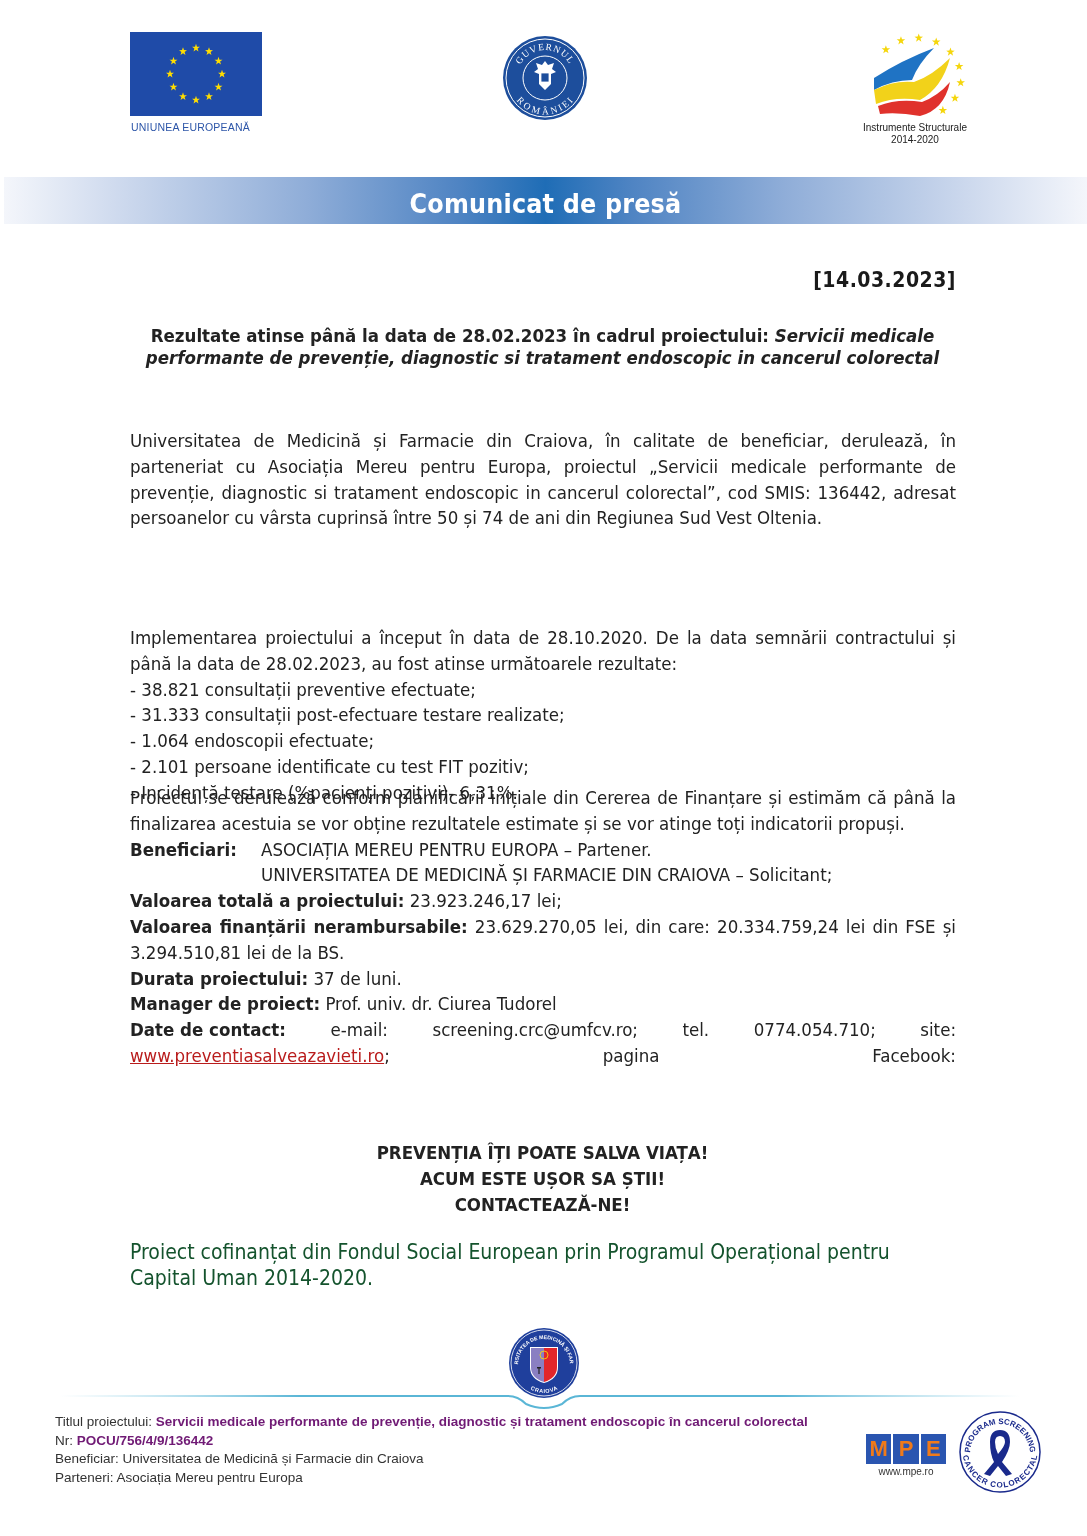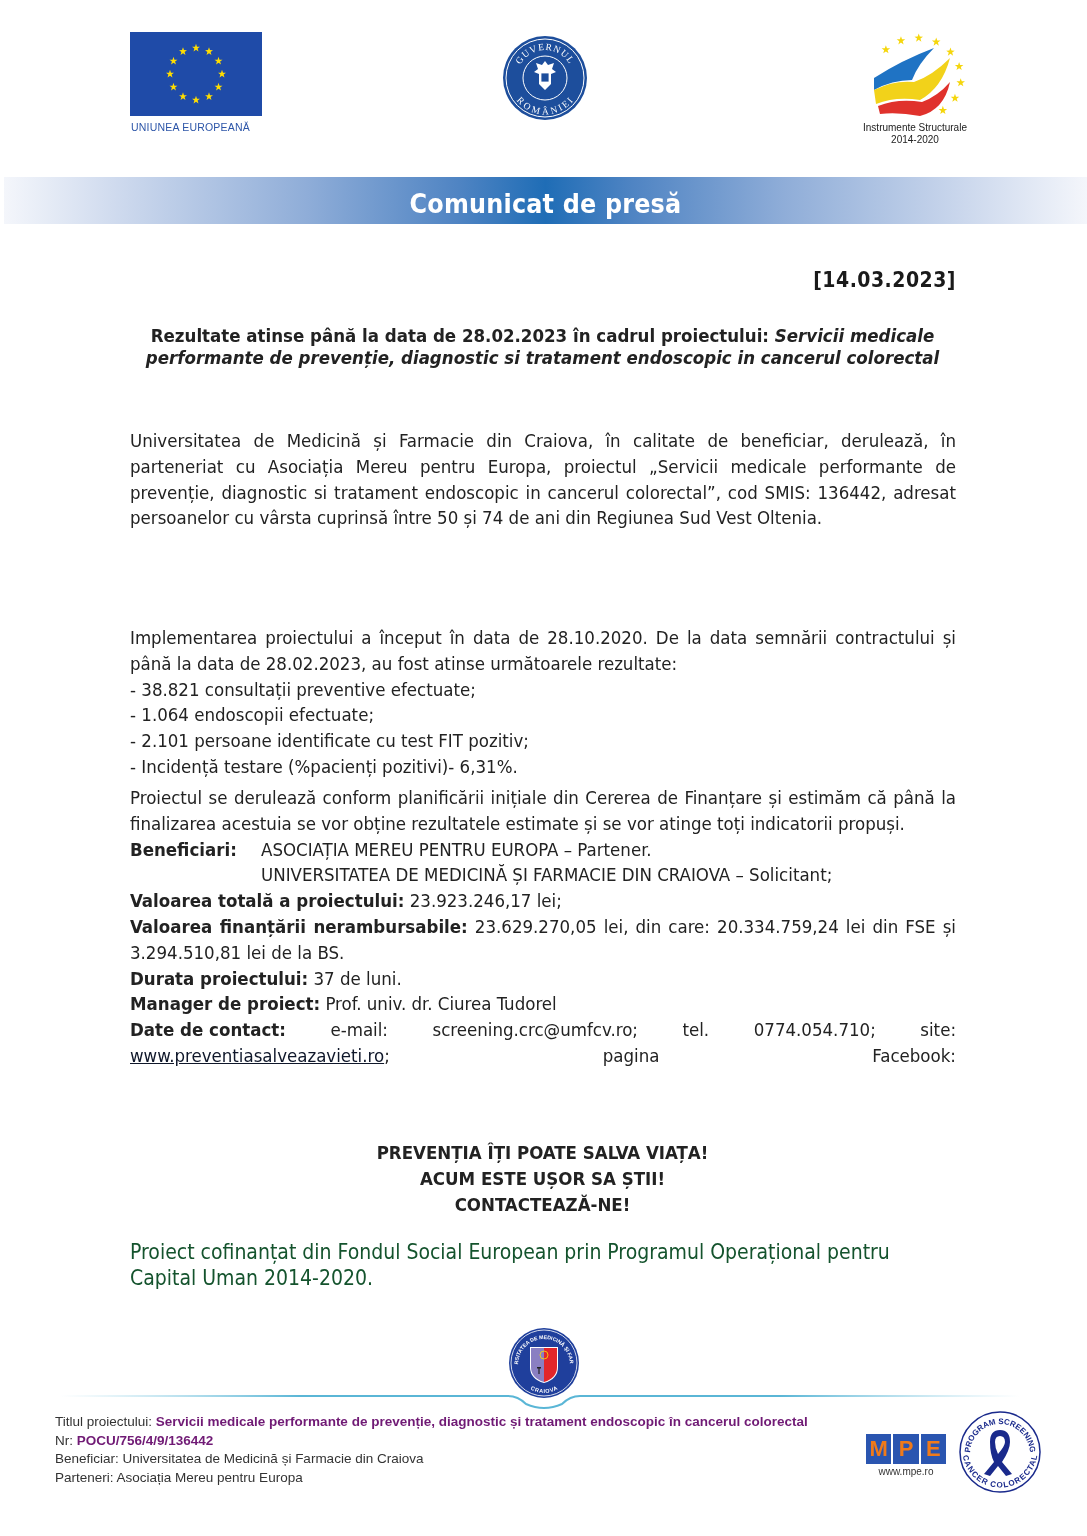--- a/index.html
+++ b/index.html
@@ -33,21 +33,21 @@
     .p2 { top: 581px; margin-top: 44px; }
     .p3 { top: 785px; }
     .b { font-weight: bold; }
     .list-item { display: block; }
 
     .benef-row { display: flex; }
     .benef-label { width: 131px; flex: none; font-weight: bold; }
     .benef-values { flex: 1; }
 
     .contact-line { display: flex; justify-content: space-between; }
-    a.link { color: #0f172a; text-decoration: underline; }
+    a.link { color: #b91c1c; text-decoration: underline; }
 
     .slogan { position: absolute; left: 130px; width: 825px; top: 1140px; text-align: center; font-weight: bold; font-size: 18.5px; line-height: 25.8px; color: #222; }
 
     .funding { position: absolute; left: 130px; width: 826px; top: 1240px; font-size: 21px; line-height: 25.8px; color: #14532d; }
 
     
     .footer-line { position: absolute; left: 60px; top: 1380px; width: 960px; height: 30px; }
     .umf-logo { position: absolute; left: 508px; top: 1327px; width: 72px; height: 72px; }
 
     .footer-text { position: absolute; left: 55px; top: 1413px; font-family: "Liberation Sans", sans-serif; font-size: 13.5px; line-height: 18.6px; color: #333; }
@@ -132,20 +132,21 @@
 <div class="headline">
   <span>Rezultate atinse până la data de 28.02.2023 în cadrul proiectului: </span><span class="it">Servicii medicale performante de prevenție, diagnostic si tratament endoscopic in cancerul colorectal</span>
 </div>
 
 <div class="para p1 justify">Universitatea de Medicină și Farmacie din Craiova, în calitate de beneficiar, derulează, în parteneriat cu Asociația Mereu pentru Europa, proiectul „Servicii medicale performante de prevenție, diagnostic si tratament endoscopic in cancerul colorectal”, cod SMIS: 136442, adresat persoanelor cu vârsta cuprinsă între 50 și 74 de ani din Regiunea Sud Vest Oltenia.</div>
 
 <div class="para p2">
   <div class="justify">Implementarea proiectului a început în data de 28.10.2020. De la data semnării contractului și până la data de 28.02.2023, au fost atinse următoarele rezultate:</div>
   <div>
     <span class="list-item">- 38.821 consultații preventive efectuate;</span>
+    <span class="list-item">- 31.333 consultații post-efectuare testare realizate;</span>
     <span class="list-item">- 1.064 endoscopii efectuate;</span>
     <span class="list-item">- 2.101 persoane identificate cu test FIT pozitiv;</span>
     <span class="list-item">- Incidență testare (%pacienți pozitivi)- 6,31%.</span>
   </div>
 </div>
 
 <div class="para p3">
   <div class="justify">Proiectul se derulează conform planificării inițiale din Cererea de Finanțare și estimăm că până la finalizarea acestuia se vor obține rezultatele estimate și se vor atinge toți indicatorii propuși.</div>
 
   <div class="benef-row">

